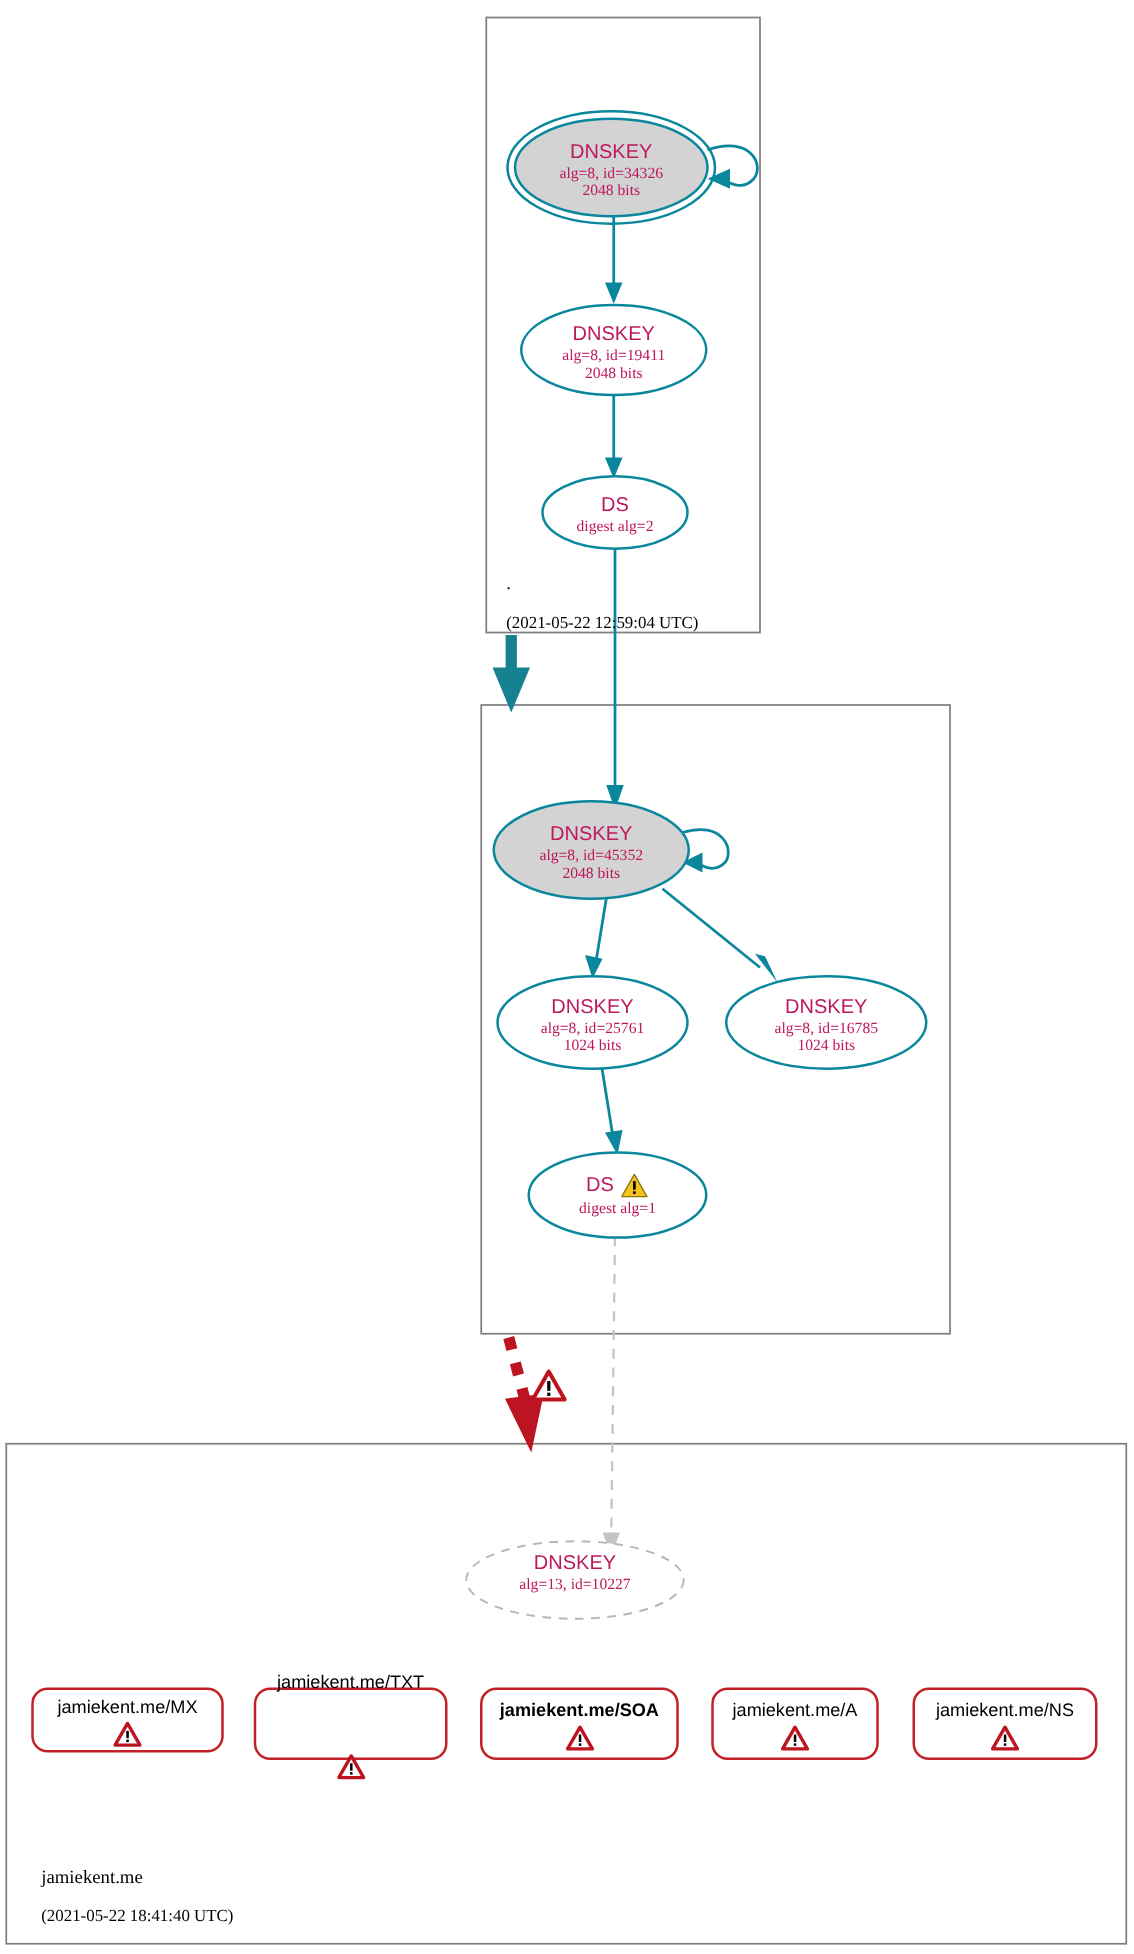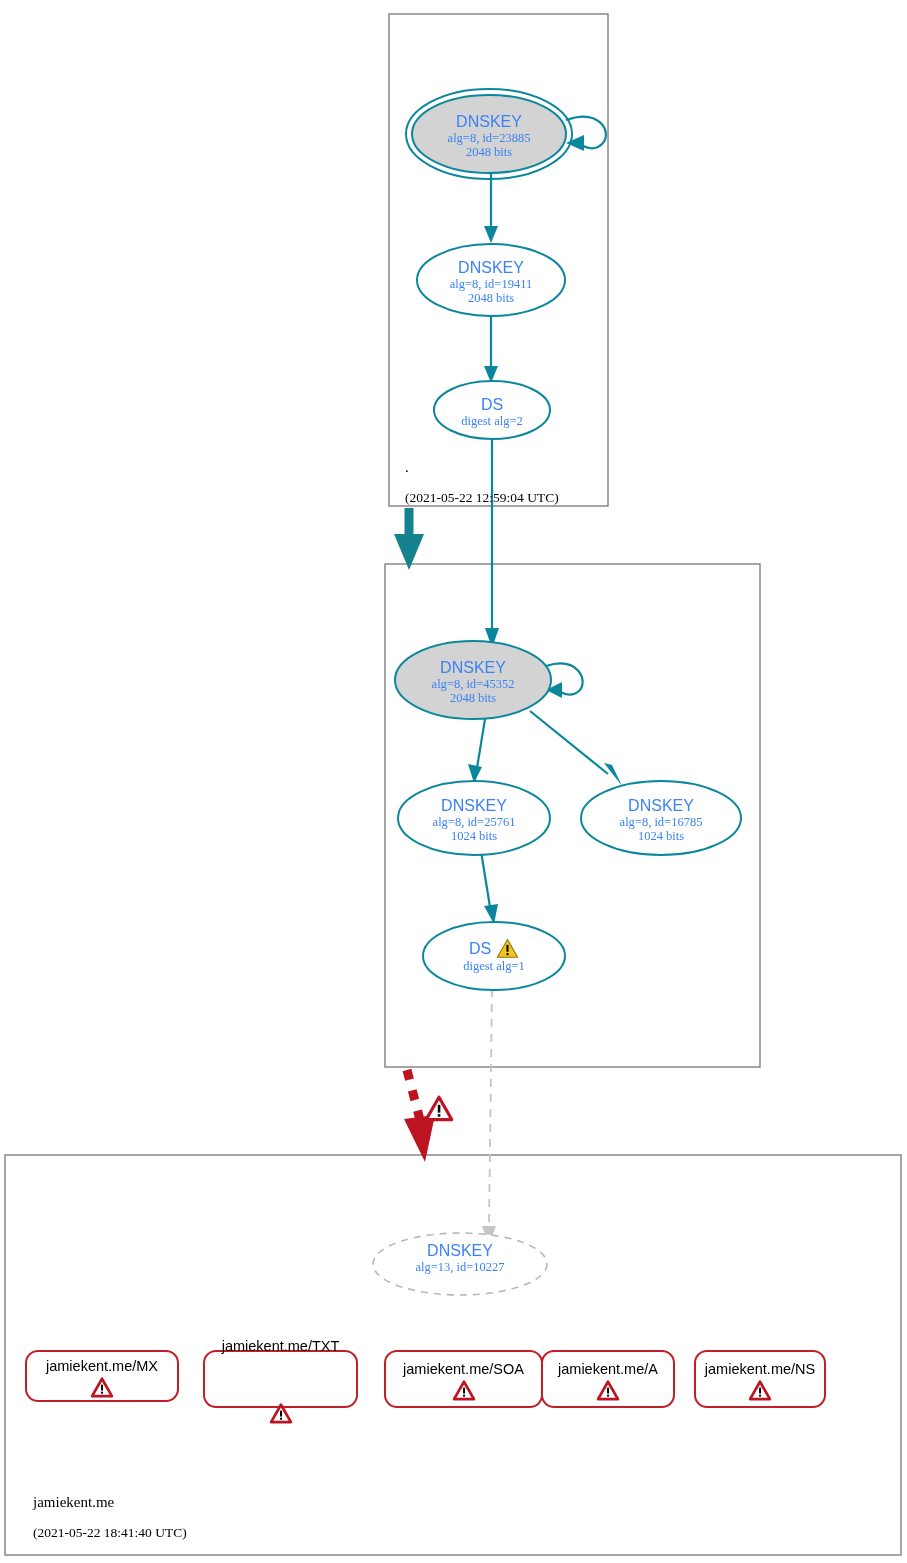--- a/index.html
+++ b/index.html
@@ -73,21 +73,21 @@
     stroke-linecap: butt;
   }
   .arrow-teal { fill: #0a879c; stroke: none; }
   .arrow-teal-thick { fill: #16818f; stroke: none; }
   .arrow-gray { fill: #c4c4c4; stroke: none; }
   .arrow-red { fill: #bd1421; stroke: none; }
 
   .node-label {
     position: absolute;
     text-align: center;
-    color: #3b82f6;
+    color: #be185d;
     line-height: 1.12;
     pointer-events: none;
   }
   .nl-title {
     font-family: "Liberation Sans", sans-serif;
     font-size: 16px;
   }
   .nl-sub {
     font-family: "Liberation Serif", serif;
     font-size: 12.5px;
@@ -208,21 +208,21 @@
 
     <ellipse class="node-ellipse-white" cx="661" cy="818" rx="80" ry="37"></ellipse>
 
     <ellipse class="node-ellipse-white" cx="494" cy="956" rx="71" ry="34"></ellipse>
 
     <ellipse class="node-ellipse-dashed" cx="460" cy="1264" rx="87" ry="31"></ellipse>
   </svg>
 
   <div class="node-label" style="left:389px; top:113px; width:200px;">
     <div class="nl-title">DNSKEY</div>
-    <div class="nl-sub">alg=8, id=23885</div>
+    <div class="nl-sub">alg=8, id=34326</div>
     <div class="nl-sub">2048 bits</div>
   </div>
 
   <div class="node-label" style="left:391px; top:259px; width:200px;">
     <div class="nl-title">DNSKEY</div>
     <div class="nl-sub">alg=8, id=19411</div>
     <div class="nl-sub">2048 bits</div>
   </div>
 
   <div class="node-label" style="left:392px; top:396px; width:200px;">
@@ -297,43 +297,43 @@
     <span class="rrset-label">jamiekent.me/TXT</span>
     <span class="rrset-warn">
       <svg width="24" height="21" viewBox="0 0 24 22">
         <path d="M12 1.8 L22.4 20 L1.6 20 Z" fill="#ffffff" stroke="#bd1421" stroke-width="2.8" stroke-linejoin="round"></path>
         <rect x="11" y="8" width="2.1" height="6.2" fill="#000000"></rect>
         <rect x="11" y="15.4" width="2.1" height="2.1" fill="#000000"></rect>
       </svg>
     </span>
   </div>
 
-  <div class="rrset" style="left:384px; top:1350px; width:159px; height:58px;">
+  <div class="rrset" style="left:384px; top:1350px; width:159px; height:58px;font-weight:bold;">
     <span class="rrset-label">jamiekent.me/SOA</span>
     <span class="rrset-warn">
       <svg width="24" height="21" viewBox="0 0 24 22">
         <path d="M12 1.8 L22.4 20 L1.6 20 Z" fill="#ffffff" stroke="#bd1421" stroke-width="2.8" stroke-linejoin="round"></path>
         <rect x="11" y="8" width="2.1" height="6.2" fill="#000000"></rect>
         <rect x="11" y="15.4" width="2.1" height="2.1" fill="#000000"></rect>
       </svg>
     </span>
   </div>
 
-  <div class="rrset" style="left:541px; top:1350px; width:134px; height:58px;">
+  <div class="rrset" style="left:569px; top:1350px; width:134px; height:58px;">
     <span class="rrset-label">jamiekent.me/A</span>
     <span class="rrset-warn">
       <svg width="24" height="21" viewBox="0 0 24 22">
         <path d="M12 1.8 L22.4 20 L1.6 20 Z" fill="#ffffff" stroke="#bd1421" stroke-width="2.8" stroke-linejoin="round"></path>
         <rect x="11" y="8" width="2.1" height="6.2" fill="#000000"></rect>
         <rect x="11" y="15.4" width="2.1" height="2.1" fill="#000000"></rect>
       </svg>
     </span>
   </div>
 
-  <div class="rrset" style="left:694px; top:1350px; width:132px; height:58px;">
+  <div class="rrset" style="left:730px; top:1350px; width:148px; height:58px;">
     <span class="rrset-label">jamiekent.me/NS</span>
     <span class="rrset-warn">
       <svg width="24" height="21" viewBox="0 0 24 22">
         <path d="M12 1.8 L22.4 20 L1.6 20 Z" fill="#ffffff" stroke="#bd1421" stroke-width="2.8" stroke-linejoin="round"></path>
         <rect x="11" y="8" width="2.1" height="6.2" fill="#000000"></rect>
         <rect x="11" y="15.4" width="2.1" height="2.1" fill="#000000"></rect>
       </svg>
     </span>
   </div>
 

